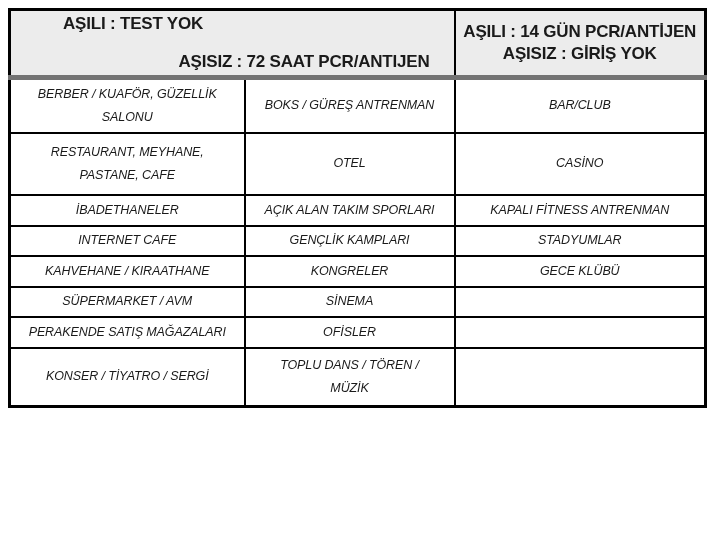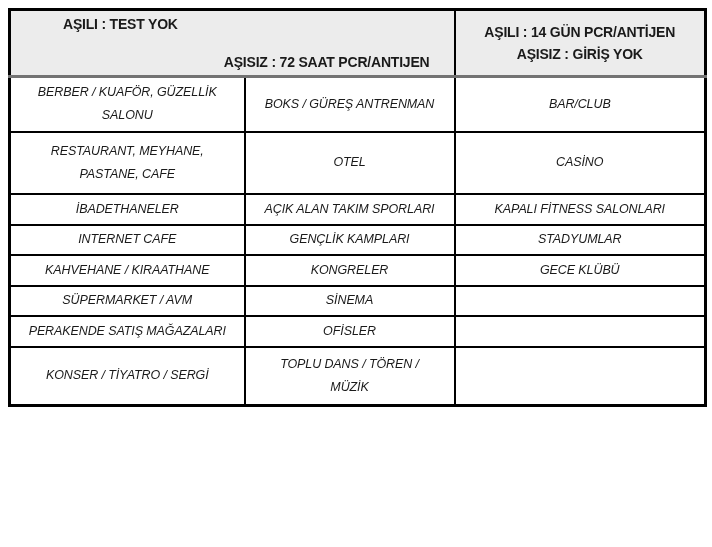--- a/index.html
+++ b/index.html
@@ -16,22 +16,22 @@
   col.c1{width:235px;} col.c2{width:210px;} col.c3{width:251px;}
   td{
     border:2px solid #000;
     text-align:center;vertical-align:middle;
     padding:2px 6px;overflow:hidden;
   }
   
   tr.header-row{height:54px;}
   tr.header-row td{
     background:#ececec;
-    border-bottom:3px solid #737373;
-    font-weight:bold;font-size:14px;letter-spacing:-0.2px;
+    border-bottom:5px solid #737373;
+    font-weight:bold;font-size:17px;letter-spacing:-0.2px;
     padding:2px 0;
   }
   .hline{white-space:nowrap;line-height:22px;}
   .hl-left{text-align:left;padding-left:52px;}
   .hl-right{text-align:right;padding-right:24px;margin-top:16px;}
   
   tr.cat-row{height:28px;}
   tr.cat-row td{
     font-weight:bold;font-size:12.5px;letter-spacing:-0.2px;
     white-space:nowrap;
@@ -76,21 +76,21 @@
     </tr>
     <tr class="body-row h62">
       <td>RESTAURANT, MEYHANE,
 PASTANE, CAFE</td>
       <td>OTEL</td>
       <td>CASİNO</td>
     </tr>
     <tr class="body-row h31">
       <td>İBADETHANELER</td>
       <td>AÇIK ALAN TAKIM SPORLARI</td>
-      <td>KAPALI FİTNESS SALONLARI</td>
+      <td>KAPALI FİTNESS ANTRENMAN</td>
     </tr>
     <tr class="body-row h30">
       <td>INTERNET CAFE</td>
       <td>GENÇLİK KAMPLARI</td>
       <td>STADYUMLAR</td>
     </tr>
     <tr class="body-row h31">
       <td>KAHVEHANE / KIRAATHANE</td>
       <td>KONGRELER</td>
       <td>GECE KLÜBÜ</td>

